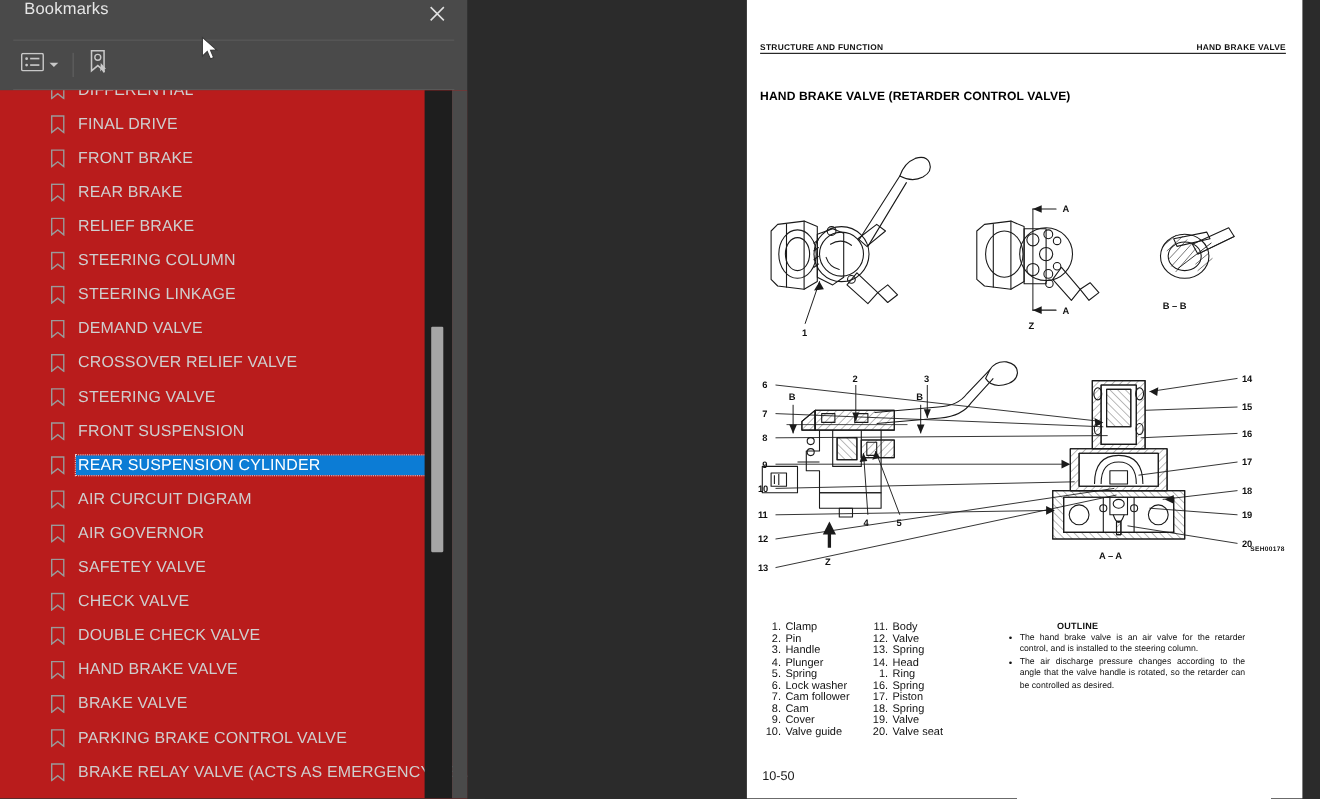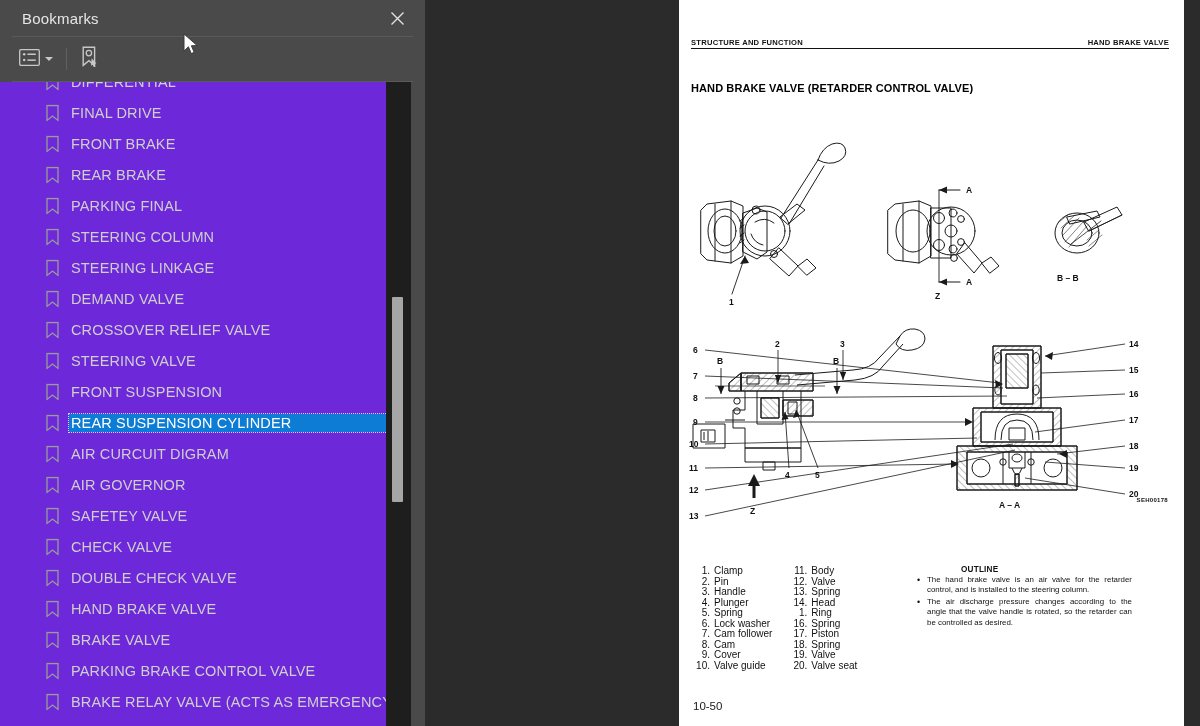--- a/index.html
+++ b/index.html
@@ -11,21 +11,21 @@
   }
   .app{position:relative;width:1200px;height:726px;display:flex;}
 
   
   .bm-panel{
     position:relative;width:425px;height:726px;
     background:#4a4a4a;display:flex;flex-direction:column;
     flex:0 0 425px;
   }
   .bm-header{
-    height:36px;flex:0 0 36px;display:flex;align-items:center;
+    height:36px;flex:0 0 36px;display:flex;
     padding:0 16px 0 22px;box-sizing:border-box;
   }
   .bm-title{
     color:#e6e6e6;font-size:15px;letter-spacing:.2px;flex:1;
   }
   .bm-close{
     width:24px;height:24px;position:relative;cursor:default;
     display:flex;align-items:center;justify-content:center;
   }
   .bm-close svg{display:block;}
@@ -40,21 +40,21 @@
     height:30px;padding:0 3px;cursor:default;
   }
   .tb-sep{width:1px;height:22px;background:#616161;margin:0 10px;}
   .caret-dn{
     width:0;height:0;border-left:4px solid transparent;
     border-right:4px solid transparent;border-top:4px solid #c8c8c8;
     margin-left:5px;
   }
 
   .bm-listwrap{
-    position:relative;flex:1 1 auto;overflow:hidden;background:#6d28d9;
+    position:relative;flex:1 1 auto;overflow:hidden;background:#b91c1c;
   }
   .bm-list{
     position:absolute;left:0;top:-16px;width:411px;
   }
   .bm-row{
     height:31px;display:flex;align-items:center;
     padding-left:45px;box-sizing:border-box;position:relative;
     cursor:default;
   }
   .bm-ico{
@@ -233,21 +233,21 @@
               </svg>
             </span>
             <span class="bm-label">REAR BRAKE</span>
           </div>
           <div class="bm-row">
             <span class="bm-ico">
               <svg width="13" height="17" viewBox="0 0 13 17">
                 <path d="M1 1 H12 V16 L6.5 11.6 L1 16 Z" fill="none" stroke="#9a9a9a" stroke-width="1.3"></path>
               </svg>
             </span>
-            <span class="bm-label">PARKING FINAL</span>
+            <span class="bm-label">RELIEF BRAKE</span>
           </div>
           <div class="bm-row">
             <span class="bm-ico">
               <svg width="13" height="17" viewBox="0 0 13 17">
                 <path d="M1 1 H12 V16 L6.5 11.6 L1 16 Z" fill="none" stroke="#9a9a9a" stroke-width="1.3"></path>
               </svg>
             </span>
             <span class="bm-label">STEERING COLUMN</span>
           </div>
           <div class="bm-row">

